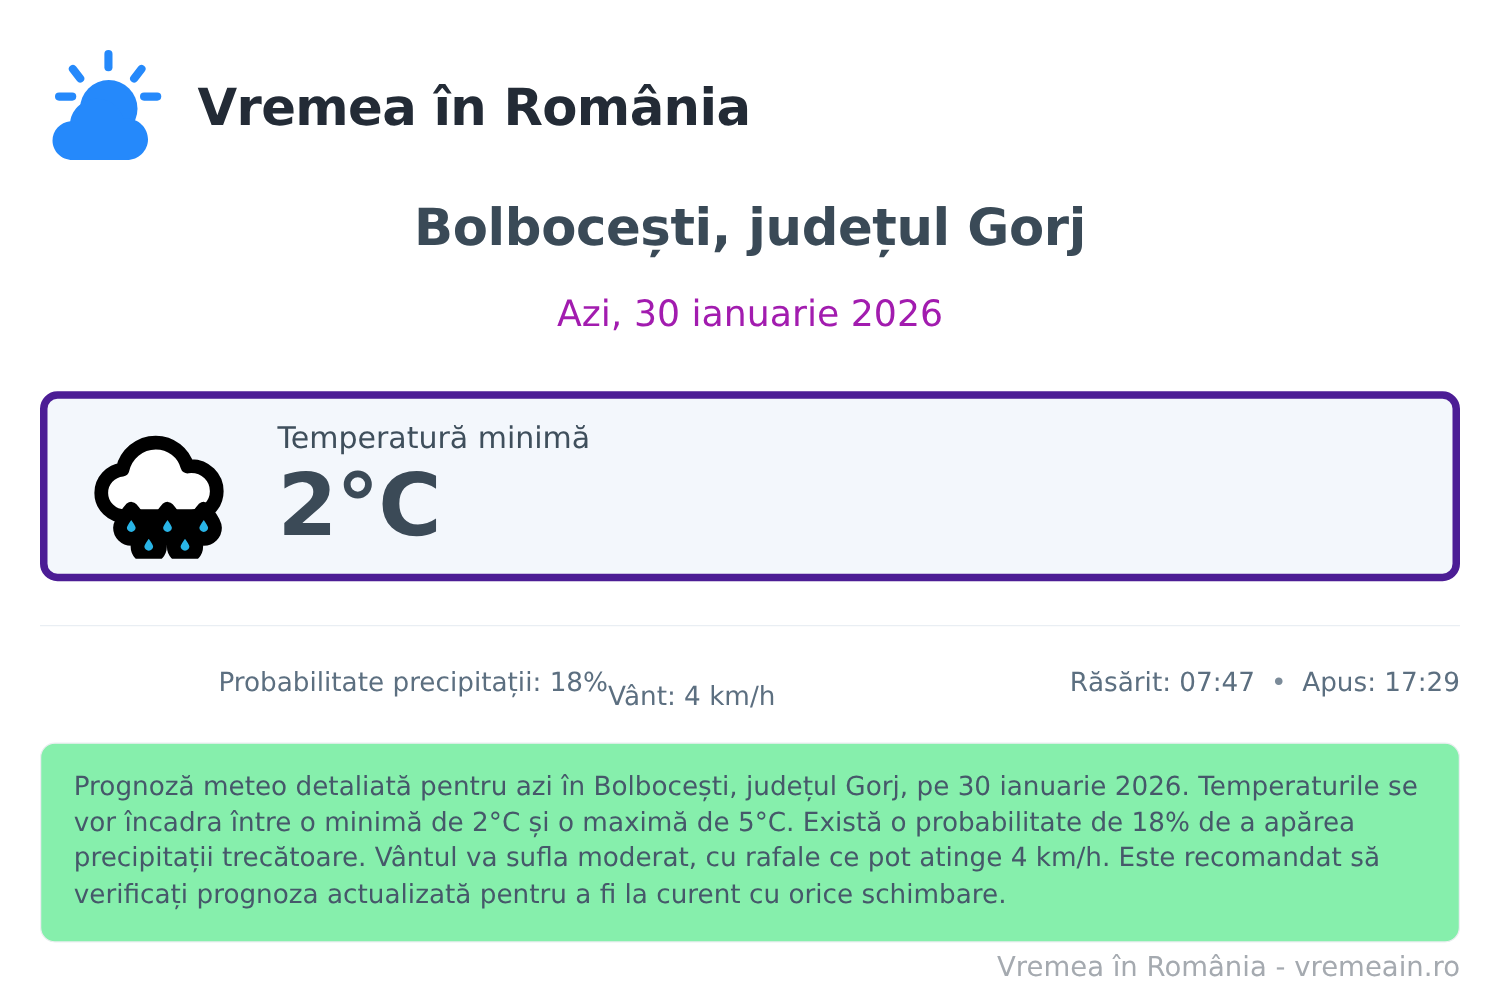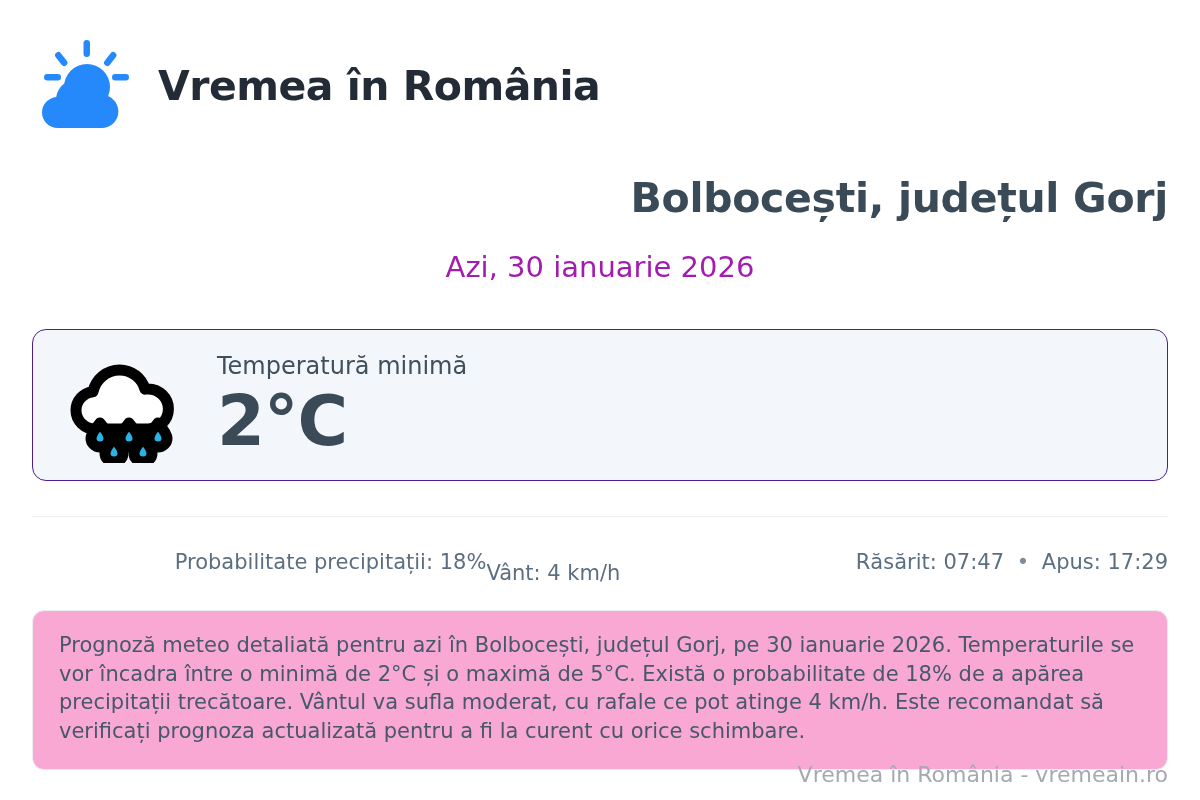--- a/index.html
+++ b/index.html
@@ -42,26 +42,26 @@
     font-family: "DejaVu Sans", "Liberation Sans", sans-serif;
     font-size: 41px;
     line-height: 46px;
     font-weight: 700;
     color: #232b36;
     letter-spacing: -0.5px;
   }
 
   
   .title {
-    text-align: right;
+    text-align: center;
     font-size: 41px;
     line-height: 48px;
     font-weight: 700;
     color: #3a4a57;
-    margin-top: 52px;
+    margin-top: 36px;
     letter-spacing: -0.3px;
   }
   .subtitle {
     text-align: center;
     font-size: 29px;
     line-height: 36px;
     font-weight: 400;
     color: #a21caf;
     margin-top: 22px;
   }
@@ -70,21 +70,21 @@
   .cards {
     display: flex;
     gap: 54px;
     margin-top: 44px;
   }
   .card {
     flex: 1 1 0;
     height: 152px;
     box-sizing: border-box;
     background: #f3f7fc;
-    border: 1px solid #4c1d95;
+    border: 6px solid #4c1d95;
     border-radius: 14px;
     display: flex;
     align-items: center;
     padding: 0 18px 0 34px;
     gap: 26px;
   }
   .card-icon {
     width: 124px;
     height: 116px;
     flex: 0 0 124px;
@@ -124,21 +124,21 @@
     color: #5c6f80;
   }
   .stat-left   { flex: 0 0 40%; text-align: right; }
   .stat-mid    { flex: 0 0 27%; text-align: left; margin-top: 22px; }
   .stat-right  { flex: 1 1 auto; text-align: right; }
   .stat-sep { padding: 0 6px; color: #7b8b99; }
 
   
   .description {
     margin-top: 23px;
-    background: #f9a8d4;
+    background: #86efac;
     border: 1px solid #eceef1;
     border-radius: 12px;
     padding: 20px 26px 24px 26px;
     font-size: 21px;
     line-height: 28.5px;
     color: #46586a;
   }
 
   
   .footer {

